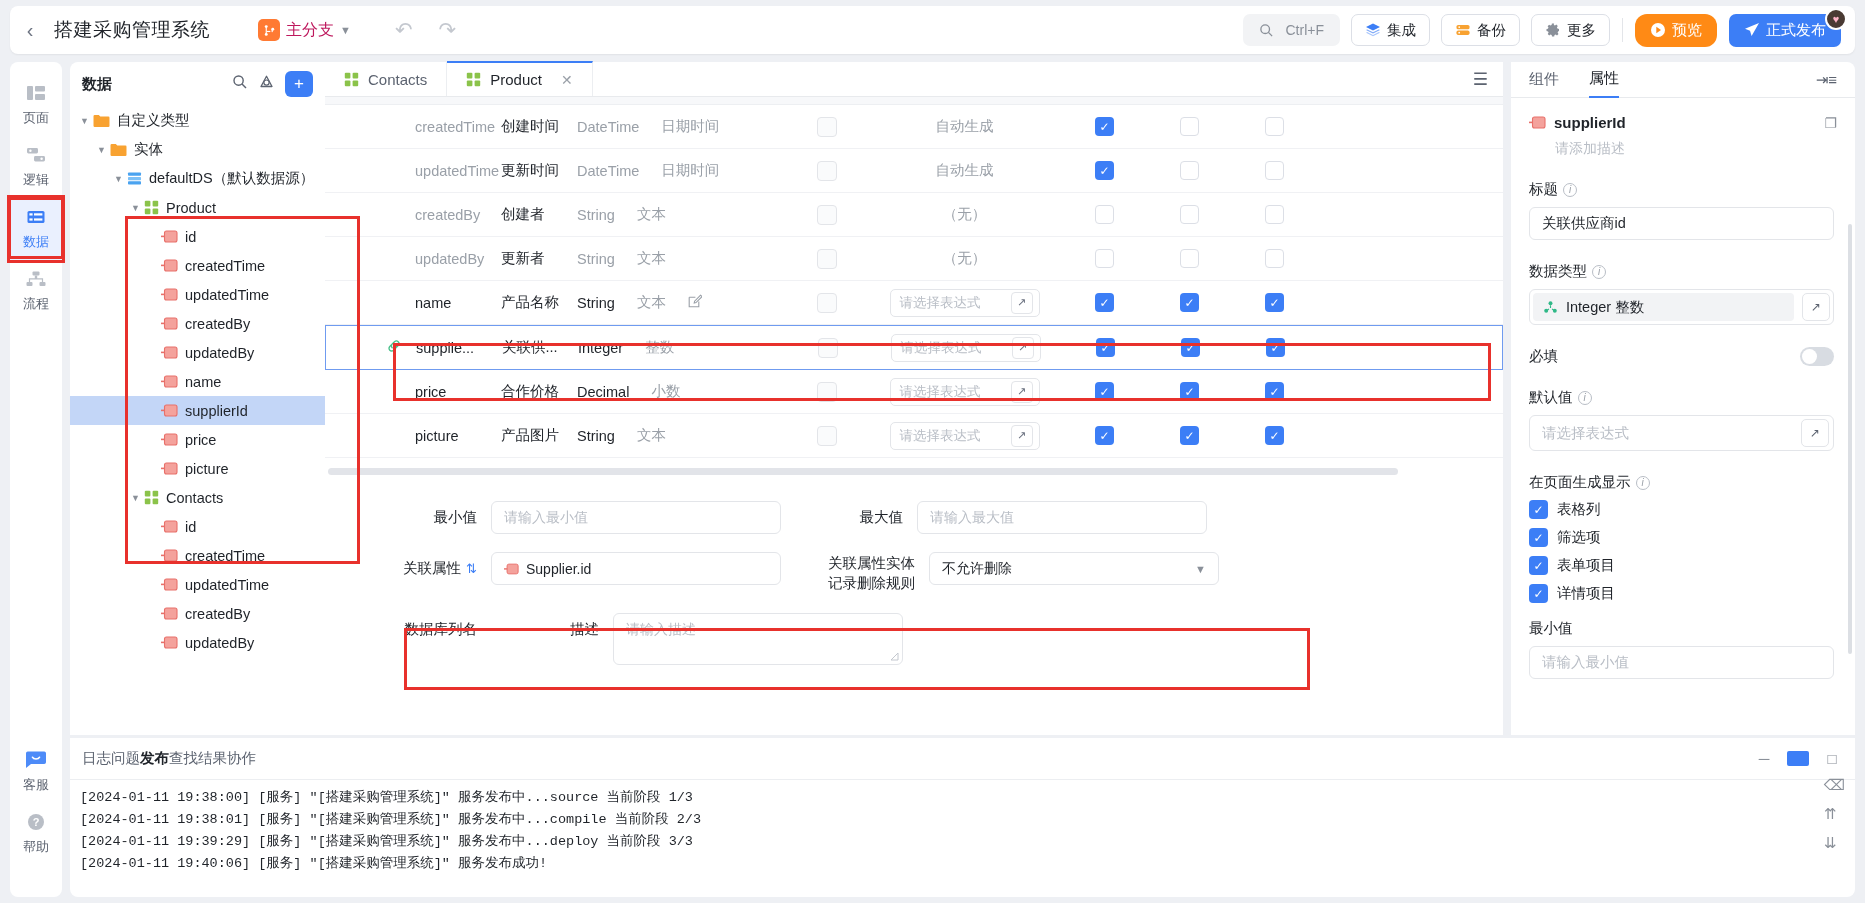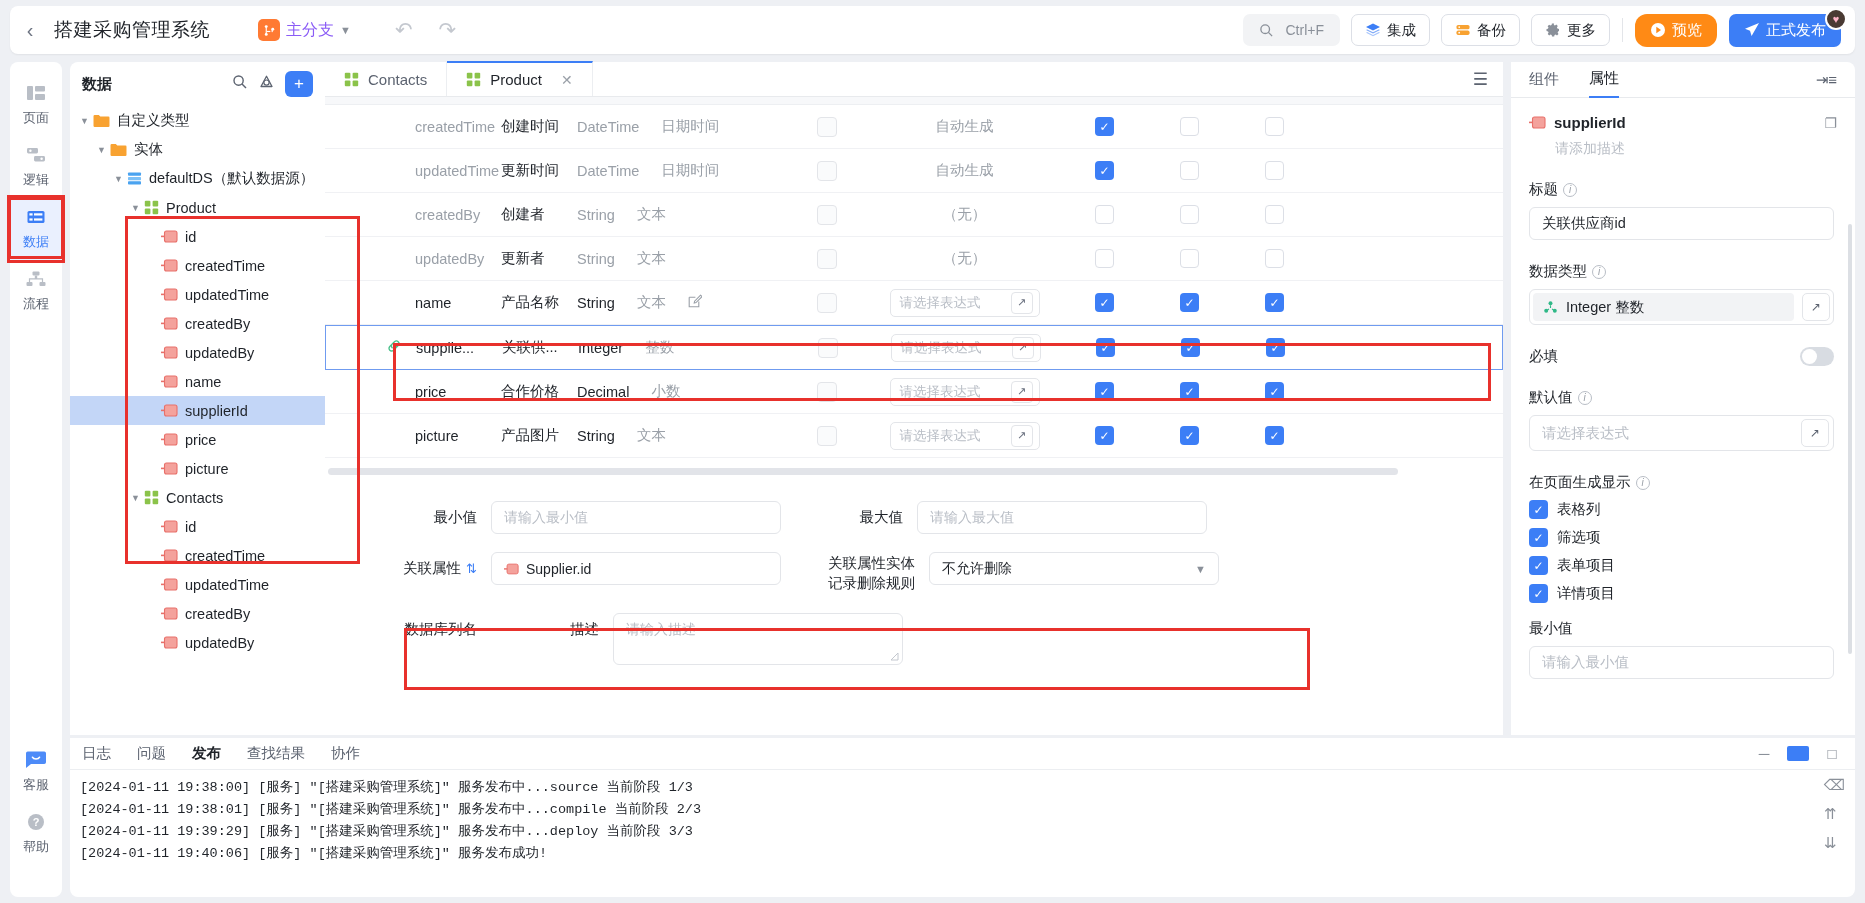--- a/index.html
+++ b/index.html
@@ -16,21 +16,21 @@
     background:#fff; border-radius:8px; display:flex; align-items:center;
     box-shadow:0 1px 2px rgba(0,0,0,.06);
   }
   .back-chevron { width:40px; text-align:center; color:#6b7280; font-size:20px; cursor:pointer; }
   .app-title { font-size:19px; color:#1f2329; margin-left:4px; letter-spacing:.5px;}
   .branch { display:flex; align-items:center; gap:6px; margin-left:48px; cursor:pointer; }
   .branch-ico {
     width:22px;height:22px;border-radius:5px;background:#ff7a33;
     display:flex;align-items:center;justify-content:center;
   }
-  .branch-label { font-size:16px; color:#8b5cf6; }
+  .branch-label { font-size:16px; color:#be185d; }
   .caret { color:#8a9099; font-size:11px; }
   .undo-redo { display:flex; gap:26px; margin-left:44px; color:#c4c8cf; font-size:21px; }
   .undo-redo span { cursor:pointer; }
   .spacer { flex:1; }
   .searchbox {
     display:flex;align-items:center;gap:12px;background:#f2f3f5;border-radius:7px;
     height:32px;padding:0 16px;color:#8a9099;font-size:14px;cursor:text;
   }
   .tbtn {
     display:flex;align-items:center;gap:6px;height:32px;padding:0 13px;margin-left:11px;
@@ -173,21 +173,21 @@
   .toggle { margin-left:auto;width:34px;height:19px;border-radius:10px;background:#d8dce2;position:relative;cursor:pointer; }
   .toggle i { position:absolute;left:2px;top:2px;width:15px;height:15px;border-radius:50%;background:#fff; }
   .rexpr { width:305px;height:36px;border:1px solid #e3e5e9;border-radius:6px;display:flex;
     align-items:center;padding:0 4px 0 12px;font-size:14.5px;color:#b9bec6;cursor:text; }
   .rexpr .expbtn { margin-left:auto; }
   .chk { display:flex;align-items:center;gap:9px;margin-bottom:9px;font-size:14.5px;cursor:pointer; }
   .rscroll { position:absolute;right:3px;top:126px;width:4px;height:430px;background:#dcdfe4;border-radius:2px; }
 
   
   .console { position:absolute;left:70px;top:738px;width:1785px;height:159px;background:#fff;border-radius:0 0 8px 8px; }
-  .ctabs { display:flex;align-items:center;height:32px;padding:6px 12px;gap:26px;border-bottom:1px solid #eceef1; }
+  .ctabs { display:flex;align-items:center;height:42px;padding:6px 12px;border-bottom:1px solid #eceef1; }
   .ctab { font-size:14.5px;color:#5c6370;cursor:pointer; }
   .ctab.active { color:#1f2329;font-weight:bold; }
   .cwin { margin-left:auto;display:flex;align-items:center;gap:12px;color:#8a9099; }
   .wbtn { width:22px;height:15px;display:flex;align-items:center;justify-content:center;cursor:pointer; }
   .wbtn.fill { background:#3c7ef6;border-radius:2px; }
   .logs { padding:7px 0 0 10px;font-family:"Liberation Mono","DejaVu Sans Mono",monospace;font-size:13.5px;color:#1f2329;line-height:1.62; }
   .logline { white-space:nowrap; }
   .console-side { position:absolute;right:10px;top:38px;display:flex;flex-direction:column;gap:11px;color:#8a9099;font-size:15px; }
   .console-side span { cursor:pointer; }
 

